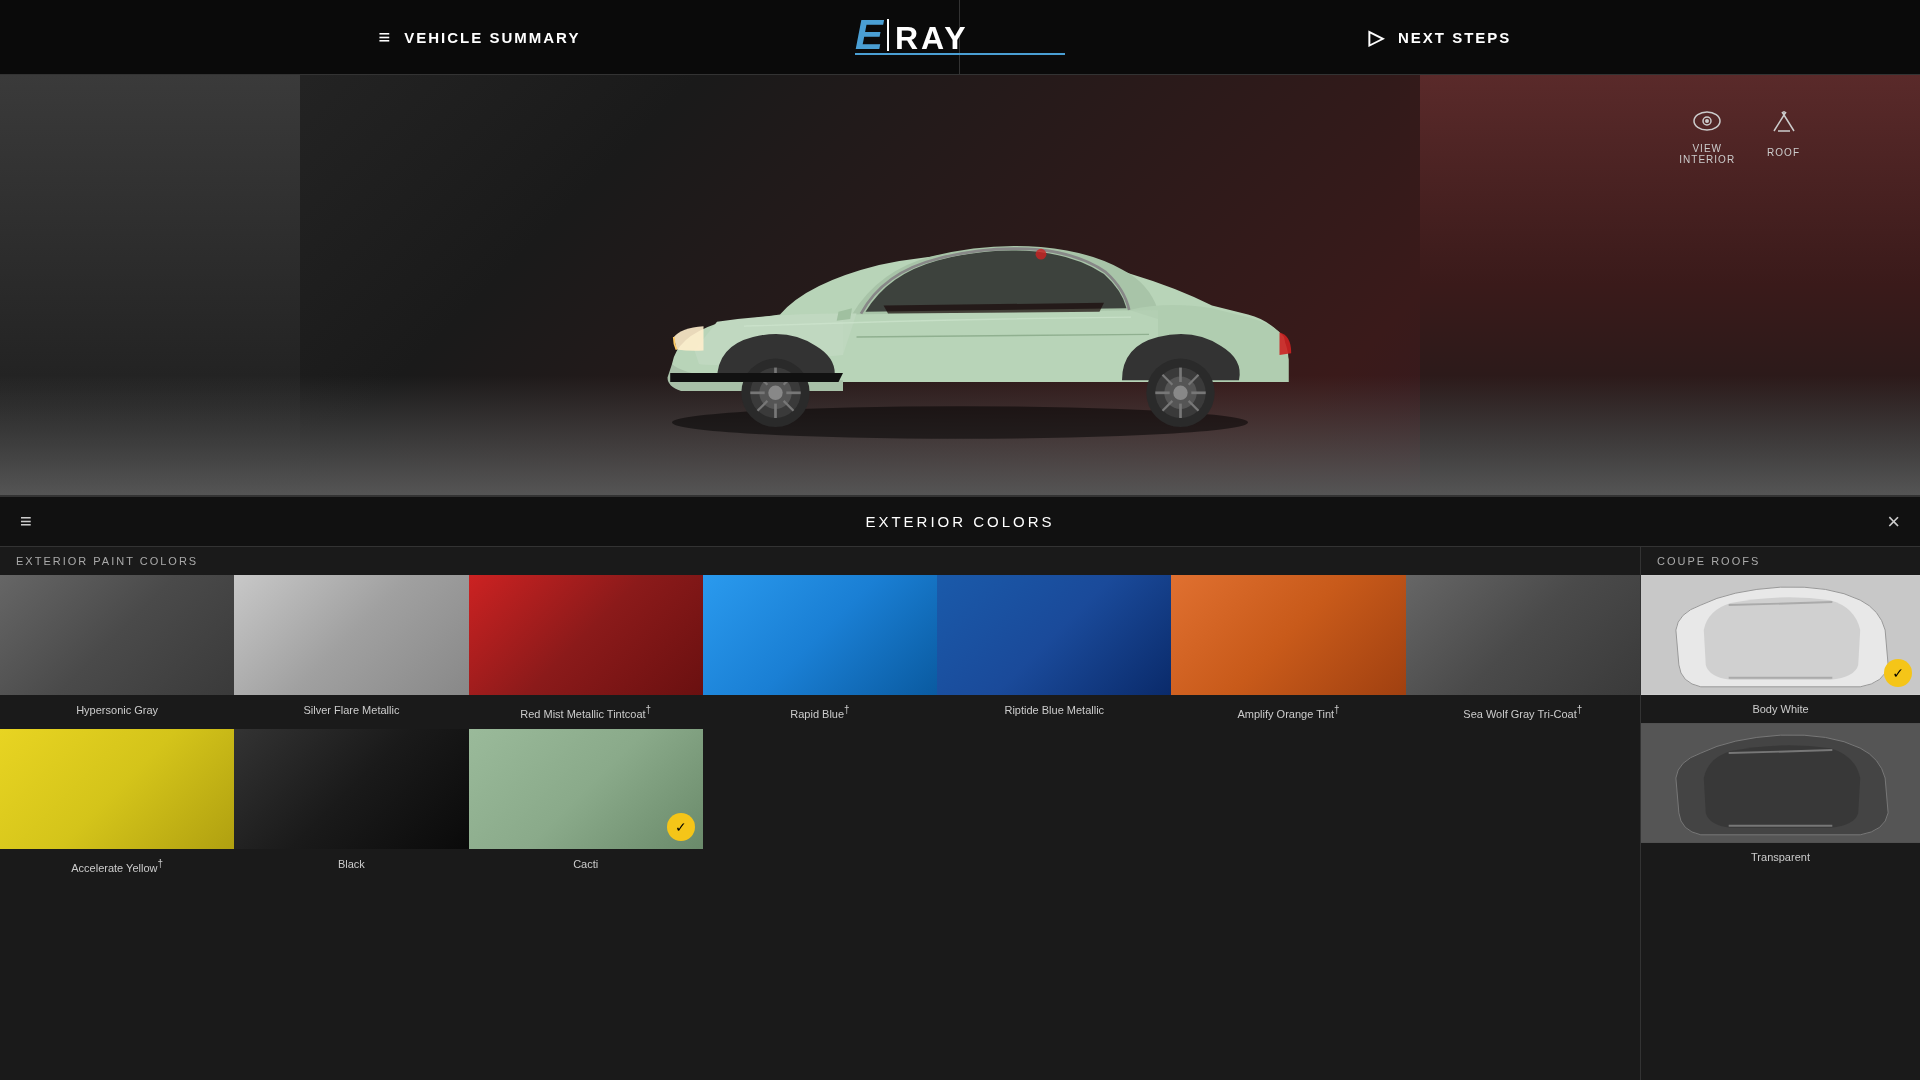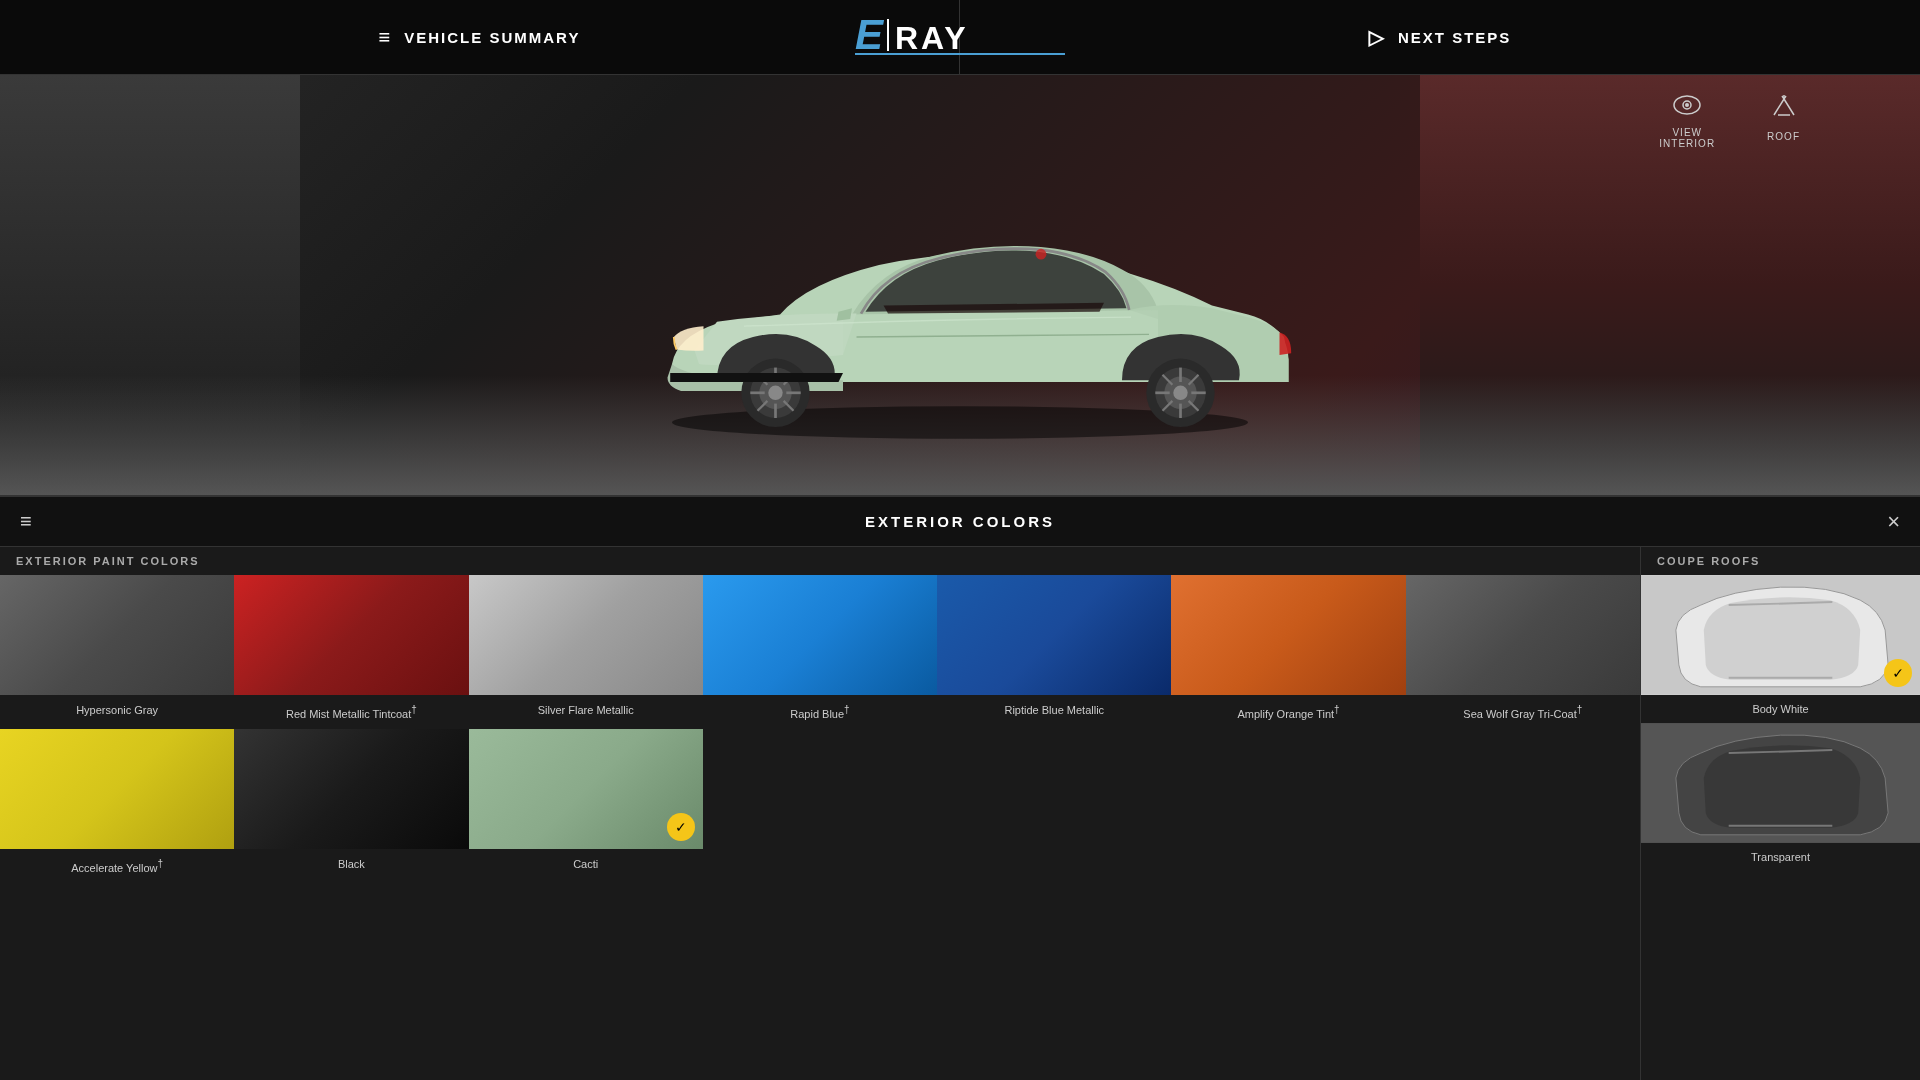--- a/index.html
+++ b/index.html
@@ -70,24 +70,24 @@
     
     .car-view {
       width: 100%;
       height: 420px;
       position: relative;
       background: linear-gradient(135deg, #2a2a2a 0%, #1a1a1a 30%, #3a1a1a 70%, #2a1a2a 100%);
       overflow: hidden;
     }
     .car-view-controls {
       position: absolute;
-      top: 20px;
+      top: 36px;
       right: 120px;
       display: flex;
-      gap: 52px;
+      gap: 32px;
       z-index: 10;
     }
     .view-control {
       display: flex;
       flex-direction: column;
       align-items: center;
       gap: 6px;
       cursor: pointer;
       color: #ccc;
       font-size: 11px;
@@ -138,21 +138,21 @@
       height: 50px;
       background: #111;
       display: flex;
       align-items: center;
       justify-content: center;
       position: relative;
       border-bottom: 1px solid #333;
     }
     .panel-title {
       font-size: 15px;
-      font-weight: 700;
+      font-weight: 400;
       letter-spacing: 3px;
       color: #fff;
       text-transform: uppercase;
     }
     .panel-close {
       position: absolute;
       right: 20px;
       font-size: 22px;
       cursor: pointer;
       color: #ccc;
@@ -170,21 +170,21 @@
       height: 535px;
     }
 
     .colors-section {
       flex: 1;
     }
 
     .section-label {
       padding: 8px 16px;
       font-size: 11px;
-      font-weight: 700;
+      font-weight: 400;
       letter-spacing: 2px;
       color: #aaa;
       text-transform: uppercase;
     }
 
     .colors-grid {
       display: flex;
       flex-wrap: wrap;
     }
 
@@ -426,27 +426,27 @@
       <div class="section-label">EXTERIOR PAINT COLORS</div>
 
       <div class="colors-grid">
 
         <div class="color-item">
           <div class="color-swatch" style="background: linear-gradient(135deg, #666 0%, #4a4a4a 50%, #3a3a3a 100%);"></div>
           <div class="color-name">Hypersonic Gray</div>
         </div>
 
         <div class="color-item">
+          <div class="color-swatch" style="background: linear-gradient(135deg, #c8c8c8 0%, #a0a0a0 50%, #888 100%);"></div>
+          <div class="color-name">Silver Flare Metallic</div>
+        </div>
+
+        <div class="color-item">
           <div class="color-swatch" style="background: linear-gradient(135deg, #cc2222 0%, #8b1a1a 50%, #6a1010 100%);"></div>
           <div class="color-name">Red Mist Metallic Tintcoat<sup class="dagger">†</sup></div>
-        </div>
-
-        <div class="color-item">
-          <div class="color-swatch" style="background: linear-gradient(135deg, #c8c8c8 0%, #a0a0a0 50%, #888 100%);"></div>
-          <div class="color-name">Silver Flare Metallic</div>
         </div>
 
 
         <div class="color-item">
           <div class="color-swatch" style="background: linear-gradient(135deg, #2a9aee 0%, #1a7fd4 50%, #0a5aa0 100%);"></div>
           <div class="color-name">Rapid Blue<sup class="dagger">†</sup></div>
         </div>
 
         <div class="color-item">
           <div class="color-swatch" style="background: linear-gradient(135deg, #1a5aaa 0%, #1a4a9a 50%, #0a2a6a 100%);"></div>

